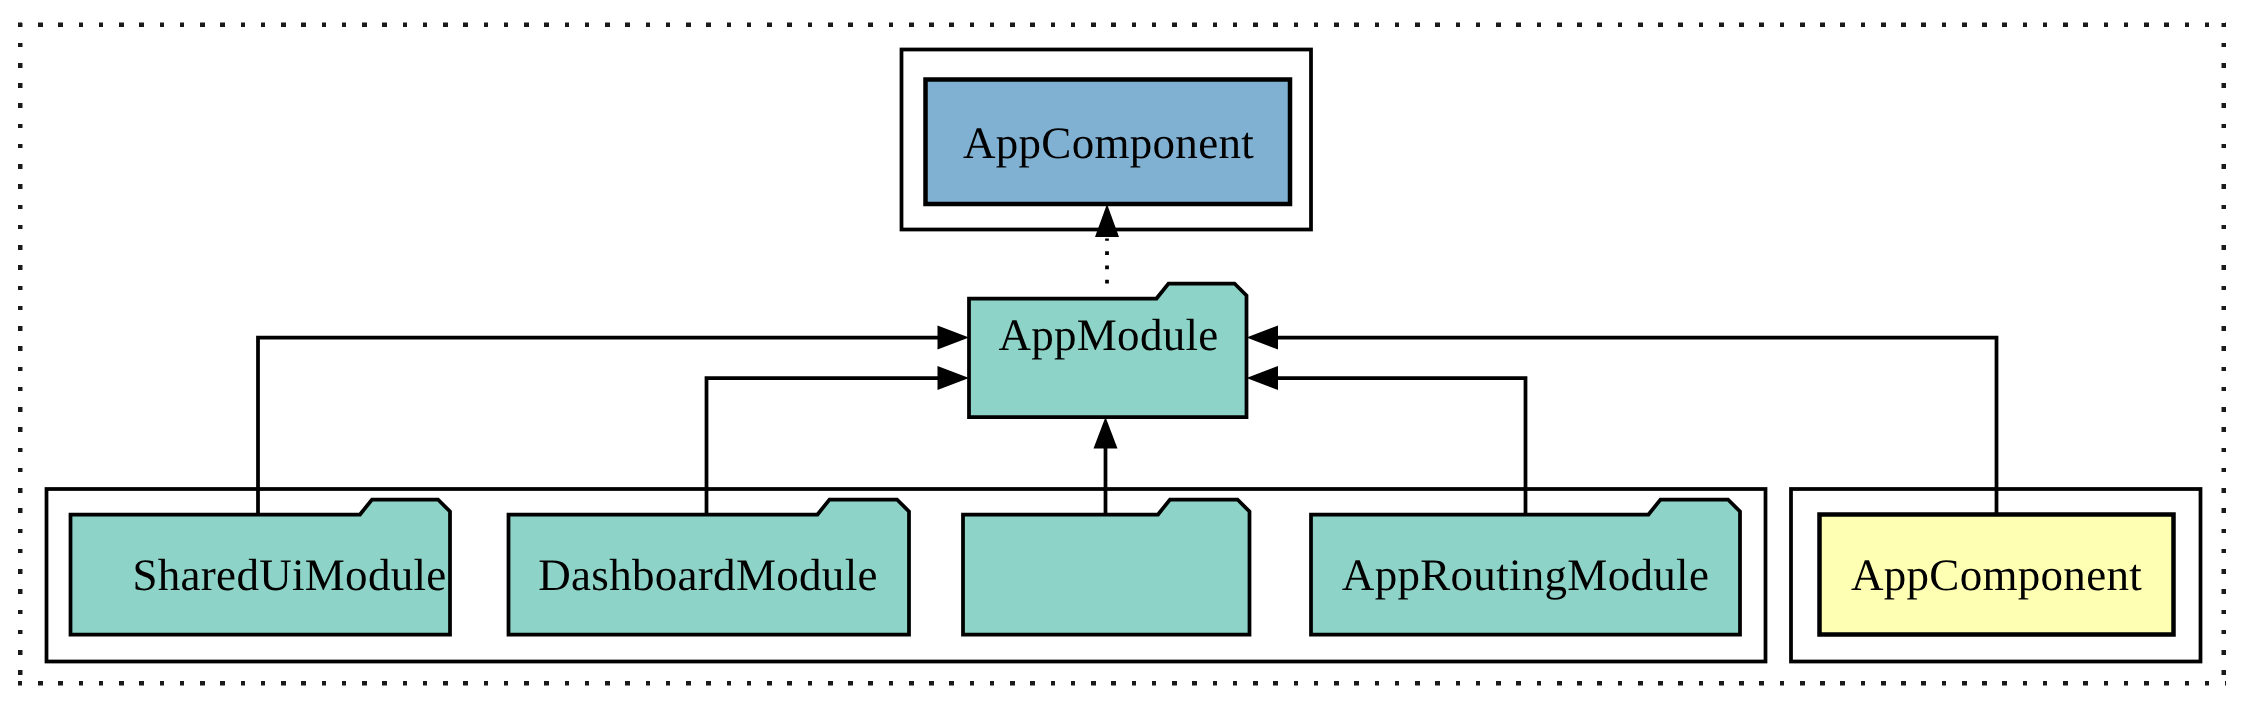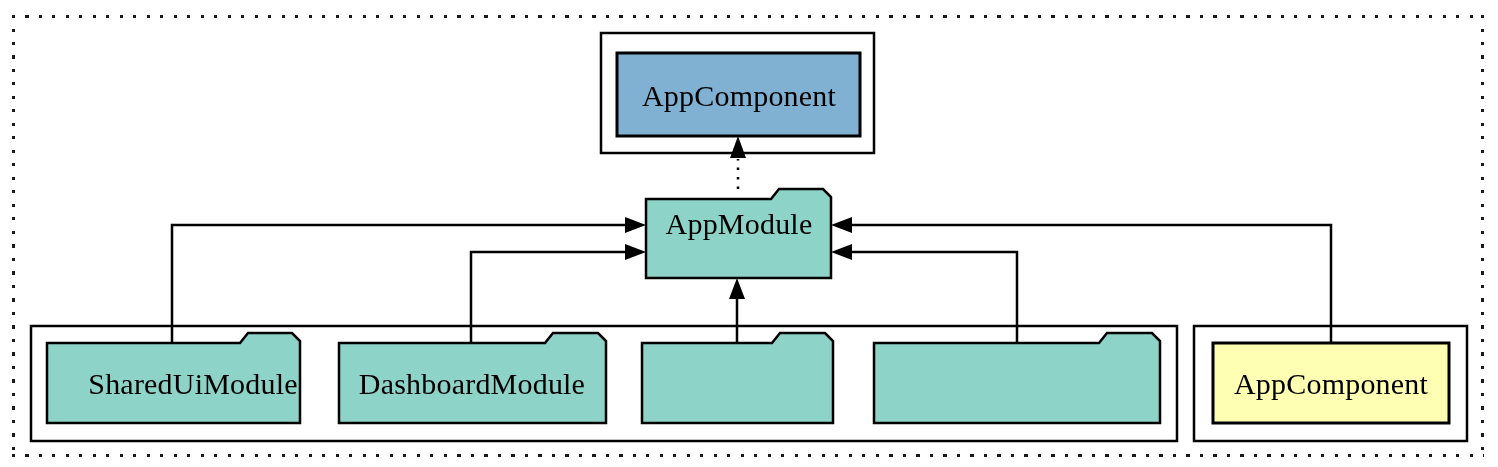--- a/index.html
+++ b/index.html
@@ -58,15 +58,16 @@
     <polygon points="47,423 47,343 240,343 248,333 292,333 300,341 300,423" stroke="#000000" stroke-width="2.5" fill="#8dd3c7"></polygon>
     <polygon points="339,423 339,343 545,343 553,333 598,333 606,341 606,423" stroke="#000000" stroke-width="2.5" fill="#8dd3c7"></polygon>
     <polygon points="642,423 642,343 772,343 780,333 825,333 833,341 833,423" stroke="#000000" stroke-width="2.5" fill="#8dd3c7"></polygon>
     <polygon points="874,423 874,343 1099,343 1107,333 1152,333 1160,341 1160,423" stroke="#000000" stroke-width="2.5" fill="#8dd3c7"></polygon>
   </svg>
 
   <div class="node-label" style="left:739px;top:96px;">AppComponent</div>
   <div class="node-label" style="left:739px;top:224px;">AppModule</div>
   <div class="node-label" style="left:173px;top:384px;margin-left:20px;">SharedUiModule</div>
   <div class="node-label" style="left:472px;top:384px;text-align:center;">DashboardModule</div>
+  <div class="node-label" style="left:1017px;top:384px;">AppRoutingModule</div>
   <div class="node-label" style="left:1331px;top:384px;">AppComponent</div>
 
 </div>
 
 </body></html>

